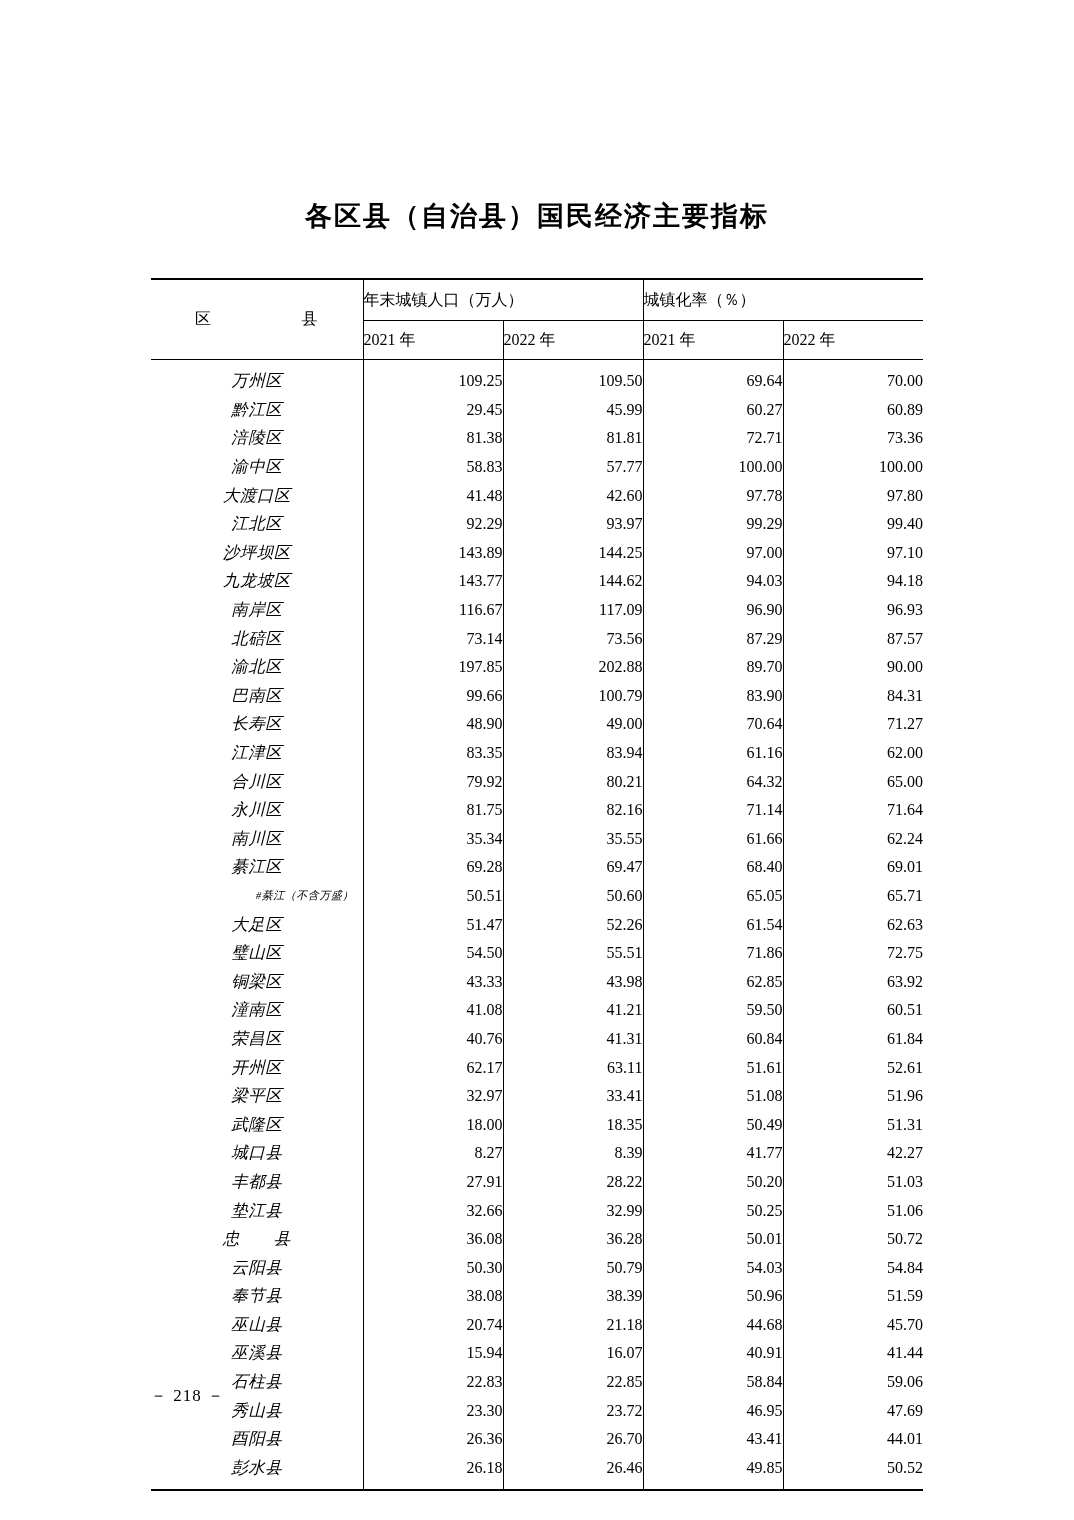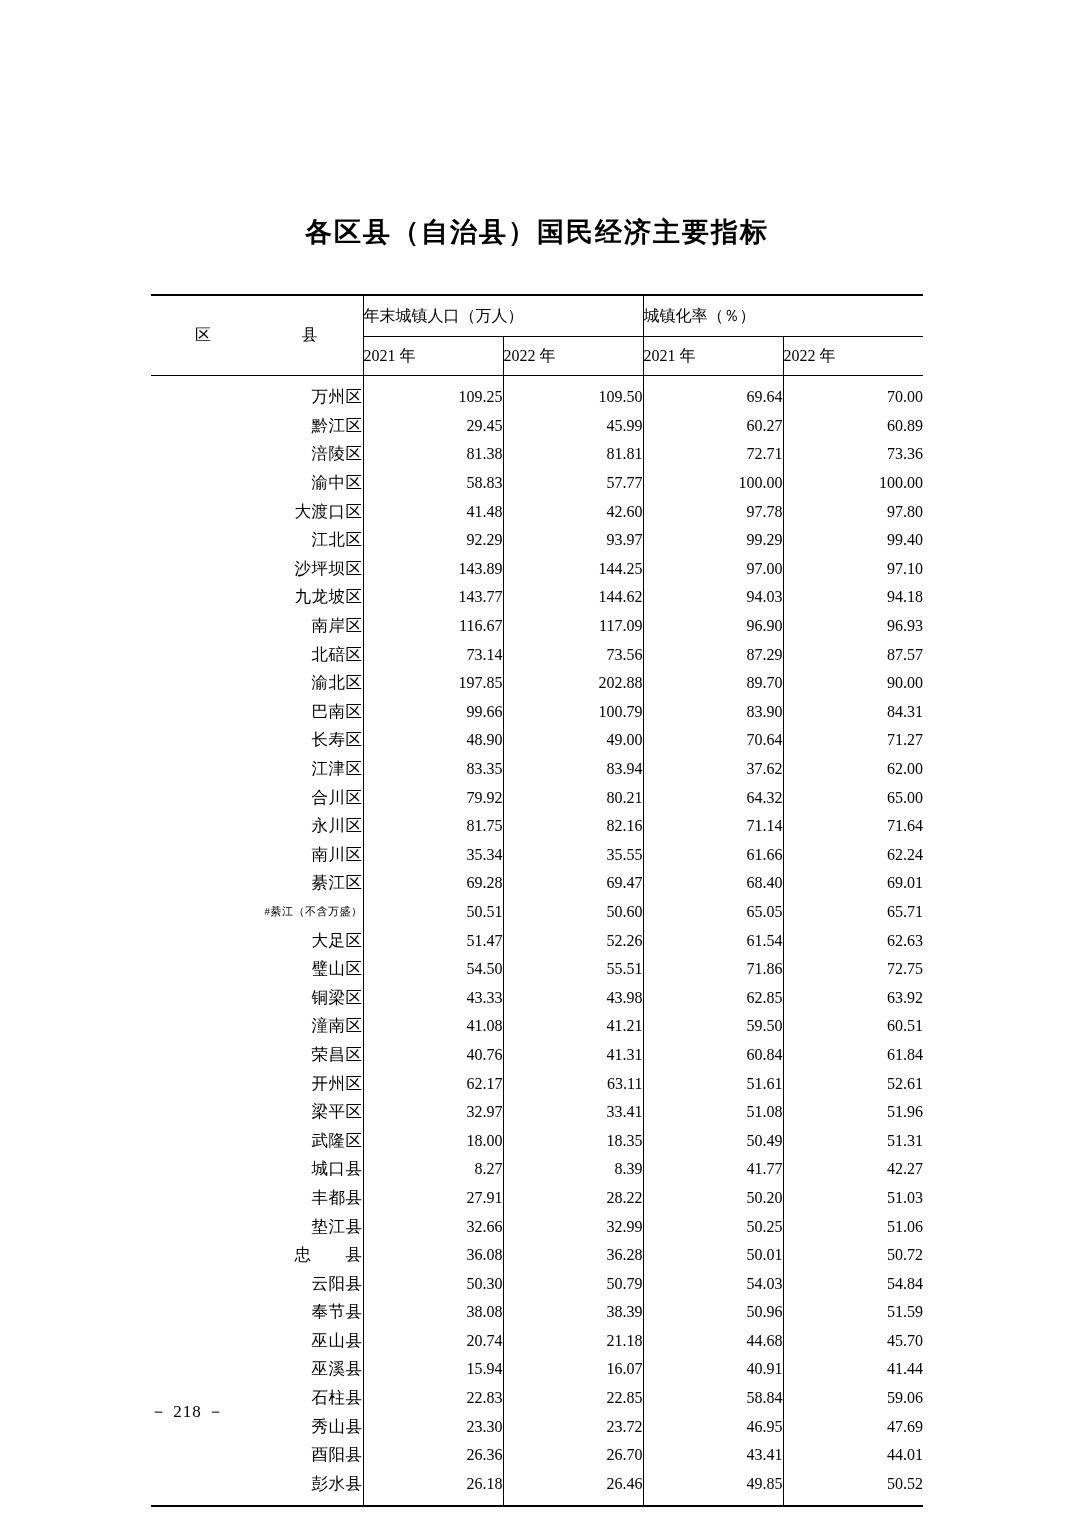--- a/index.html
+++ b/index.html
@@ -20,21 +20,21 @@
     height: 1520px;
     box-sizing: border-box;
     padding: 0;
     position: relative;
   }
   .title {
     text-align: center;
     font-size: 27px;
     font-weight: bold;
     letter-spacing: 2px;
-    margin: 16px;
+    margin: 0;
     padding-top: 198px;
     font-family: "Liberation Serif", "DejaVu Serif", serif;
   }
   .table-wrap {
     margin: 0 auto;
     margin-top: 44px;
     width: 772px;
   }
   table.maintable {
     border-collapse: collapse;
@@ -64,26 +64,27 @@
   .border-bottom-thick td { border-bottom: 2.2px solid #000; }
 
   .col-region {
     width: 212px;
   }
   .col-data { width: 140px; }
 
   .vline-l { border-left: 1.1px solid #000; }
 
   td.region-cell {
-    text-align: right;
+    text-align: center;
     padding-left: 68px;
     height: 28.6px;
     vertical-align: middle;
     font-size: 16.5px;
     letter-spacing: 0.5px;
+    font-style: italic;
   }
   td.region-cell.indent {
     padding-left: 96px;
     font-size: 11px;
   }
   td.num {
     text-align: right;
     padding-right: 22px;
     height: 28.6px;
     vertical-align: middle;
@@ -243,21 +244,21 @@
             <td class="region-cell">长寿区</td>
             <td class="num vline-l">48.90</td>
             <td class="num vline-l">49.00</td>
             <td class="num vline-l">70.64</td>
             <td class="num vline-l">71.27</td>
           </tr>
           <tr>
             <td class="region-cell">江津区</td>
             <td class="num vline-l">83.35</td>
             <td class="num vline-l">83.94</td>
-            <td class="num vline-l">37.62</td>
+            <td class="num vline-l">61.16</td>
             <td class="num vline-l">62.00</td>
           </tr>
           <tr>
             <td class="region-cell">合川区</td>
             <td class="num vline-l">79.92</td>
             <td class="num vline-l">80.21</td>
             <td class="num vline-l">64.32</td>
             <td class="num vline-l">65.00</td>
           </tr>
           <tr>

